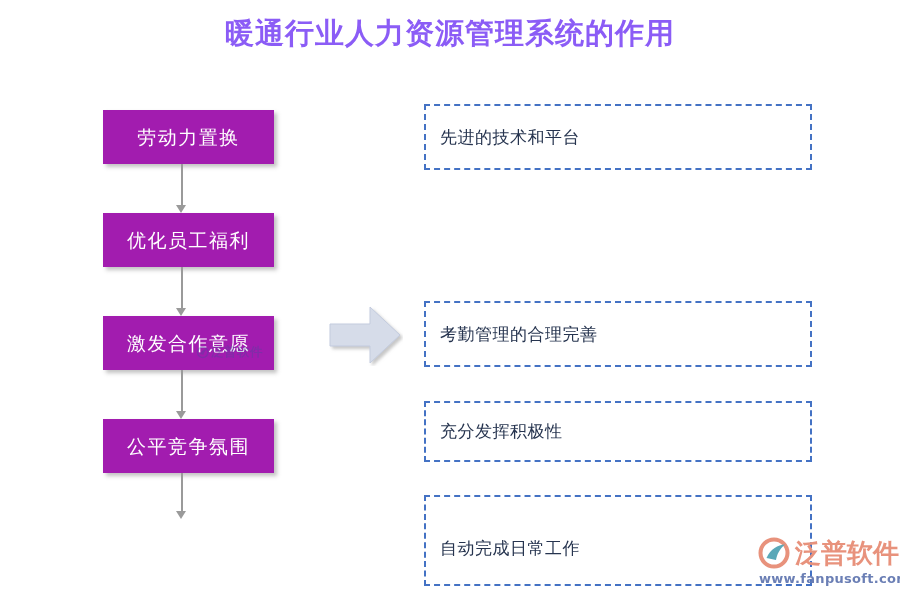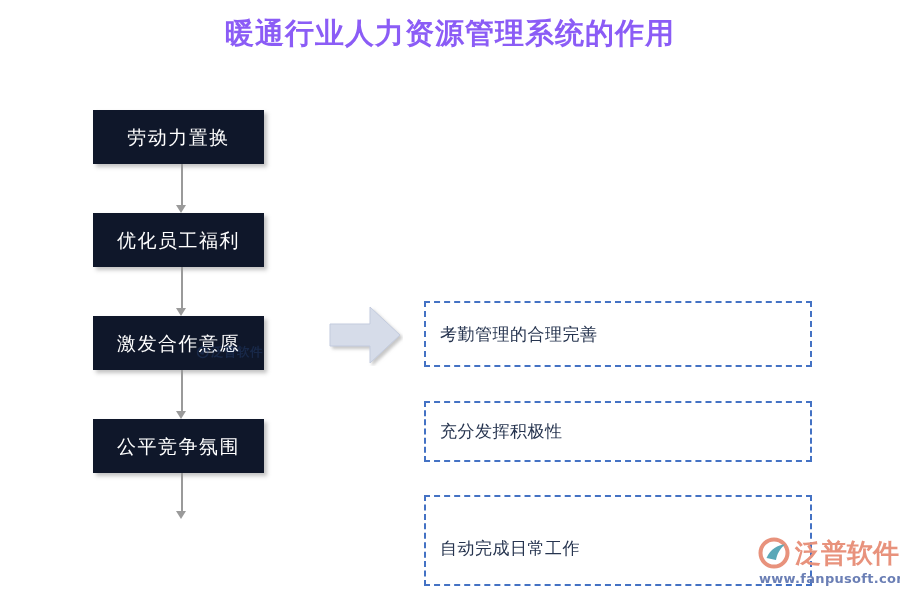--- a/index.html
+++ b/index.html
@@ -34,24 +34,24 @@
     font-size: 29px;
     font-weight: bold;
     color: #8b5cf6;
     letter-spacing: 1px;
     white-space: nowrap;
   }
 
   
   .flow-box {
     position: absolute;
-    left: 93px;
+    left: 103px;
     width: 171px;
     height: 54px;
-    background: #0f172a;
+    background: #a21caf;
     box-shadow: 3px 3px 4px rgba(120,120,120,0.45);
     display: flex;
     align-items: center;
     justify-content: center;
     overflow: hidden;
   }
   .flow-box-label {
     color: #ffffff;
     font-family: "DejaVu Sans", "Liberation Sans", sans-serif;
     font-size: 19px;
@@ -267,20 +267,23 @@
     <svg width="74" height="62" viewBox="0 0 74 62" aria-hidden="true">
       <defs>
         <filter id="arrowShadow" x="-30%" y="-30%" width="170%" height="170%">
           <feDropShadow dx="2.5" dy="2.5" stdDeviation="1.6" flood-color="#9a9a9a" flood-opacity="0.55"></feDropShadow>
         </filter>
       </defs>
       <polygon points="1,20 41,20 41,3 71,31 41,59 41,42 1,42" fill="#D6DCE9" stroke="#C3CBDE" stroke-width="1" filter="url(#arrowShadow)"></polygon>
     </svg>
   </div>
 
+  <div class="outcome-box" id="outcome-box-0">
+    <span class="outcome-label">先进的技术和平台</span>
+  </div>
 
 
   <div class="outcome-box" id="outcome-box-2">
     <span class="outcome-label">考勤管理的合理完善</span>
   </div>
 
   <div class="outcome-box" id="outcome-box-3">
     <span class="outcome-label">充分发挥积极性</span>
   </div>
 

